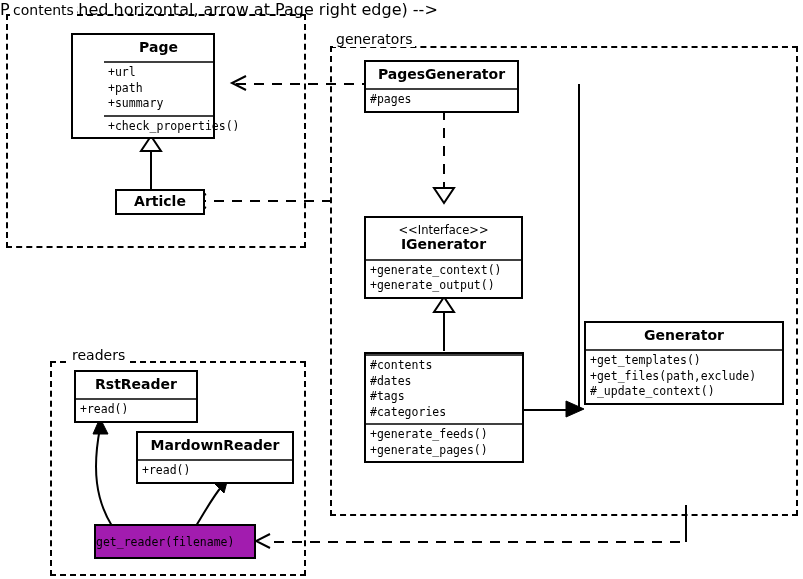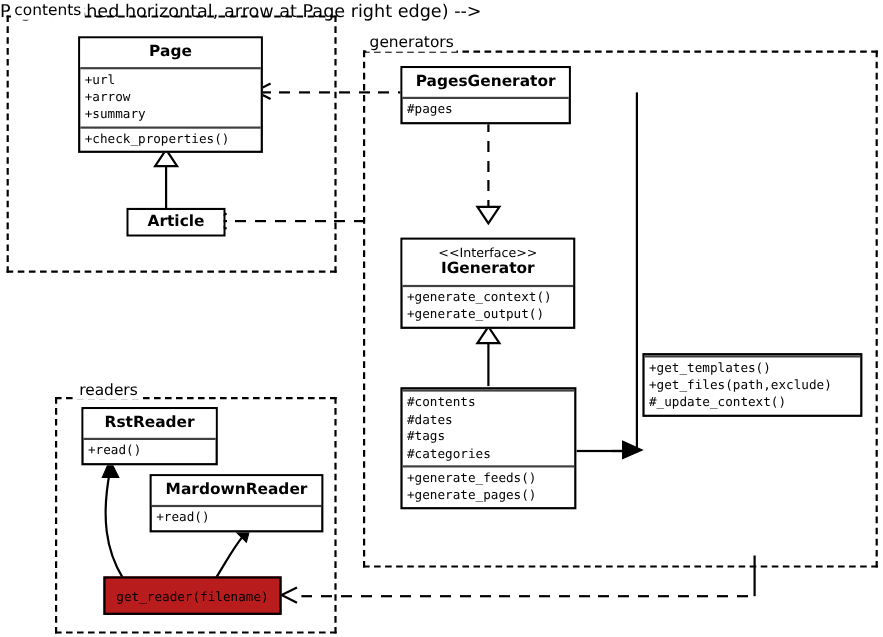--- a/index.html
+++ b/index.html
@@ -63,25 +63,24 @@
     line-height: 1.35;
   }
   .uml .compartment div {
     white-space: pre;
   }
 
   
   .plainbox {
     position: absolute;
     border: 2px solid #000;
-    background: #b91c1c;
+    background: #a21caf;
     box-sizing: border-box;
     display: flex;
     align-items: center;
-    justify-content: center;
     font-family: "DejaVu Sans Mono", monospace;
     font-size: 11.5px;
     color: #000;
   }
 
   
   .line {
     position: absolute;
     background: #000;
   }
@@ -172,25 +171,25 @@
     <path d="M112,526 C96,500 92,470 100,428" fill="none" stroke="#000" stroke-width="2"></path>
     <polygon points="100,418 93,434 108,434" fill="#000" stroke="#000" stroke-width="1"></polygon>
 
     <path d="M196,526 C206,510 212,498 222,486" fill="none" stroke="#000" stroke-width="2"></path>
     <polygon points="228,478 215,484 224,493" fill="#000" stroke="#000" stroke-width="1"></polygon>
   </svg>
 
   
 
   
-  <div class="uml" style="left:71px; top:33px; width:168px;">
+  <div class="uml" style="left:71px; top:33px; width:144px;padding-left:31px;">
     <div class="title">Page</div>
     <div class="compartment">
       <div>+url</div>
-      <div>+arrow</div>
+      <div>+path</div>
       <div>+summary</div>
     </div>
     <div class="compartment">
       <div>+check_properties()</div>
     </div>
   </div>
 
   
   <div class="uml" style="left:115px; top:189px; width:90px;">
     <div class="title" style="padding:3px 6px 4px 6px;">Article</div>
@@ -225,20 +224,21 @@
       <div>#categories</div>
     </div>
     <div class="compartment">
       <div>+generate_feeds()</div>
       <div>+generate_pages()</div>
     </div>
   </div>
 
   
   <div class="uml" style="left:584px; top:321px; width:200px;">
+    <div class="title">Generator</div>
     <div class="compartment">
       <div>+get_templates()</div>
       <div>+get_files(path,exclude)</div>
       <div>#_update_context()</div>
     </div>
   </div>
 
   
   <div class="uml" style="left:74px; top:370px; width:124px;">
     <div class="title">RstReader</div>

